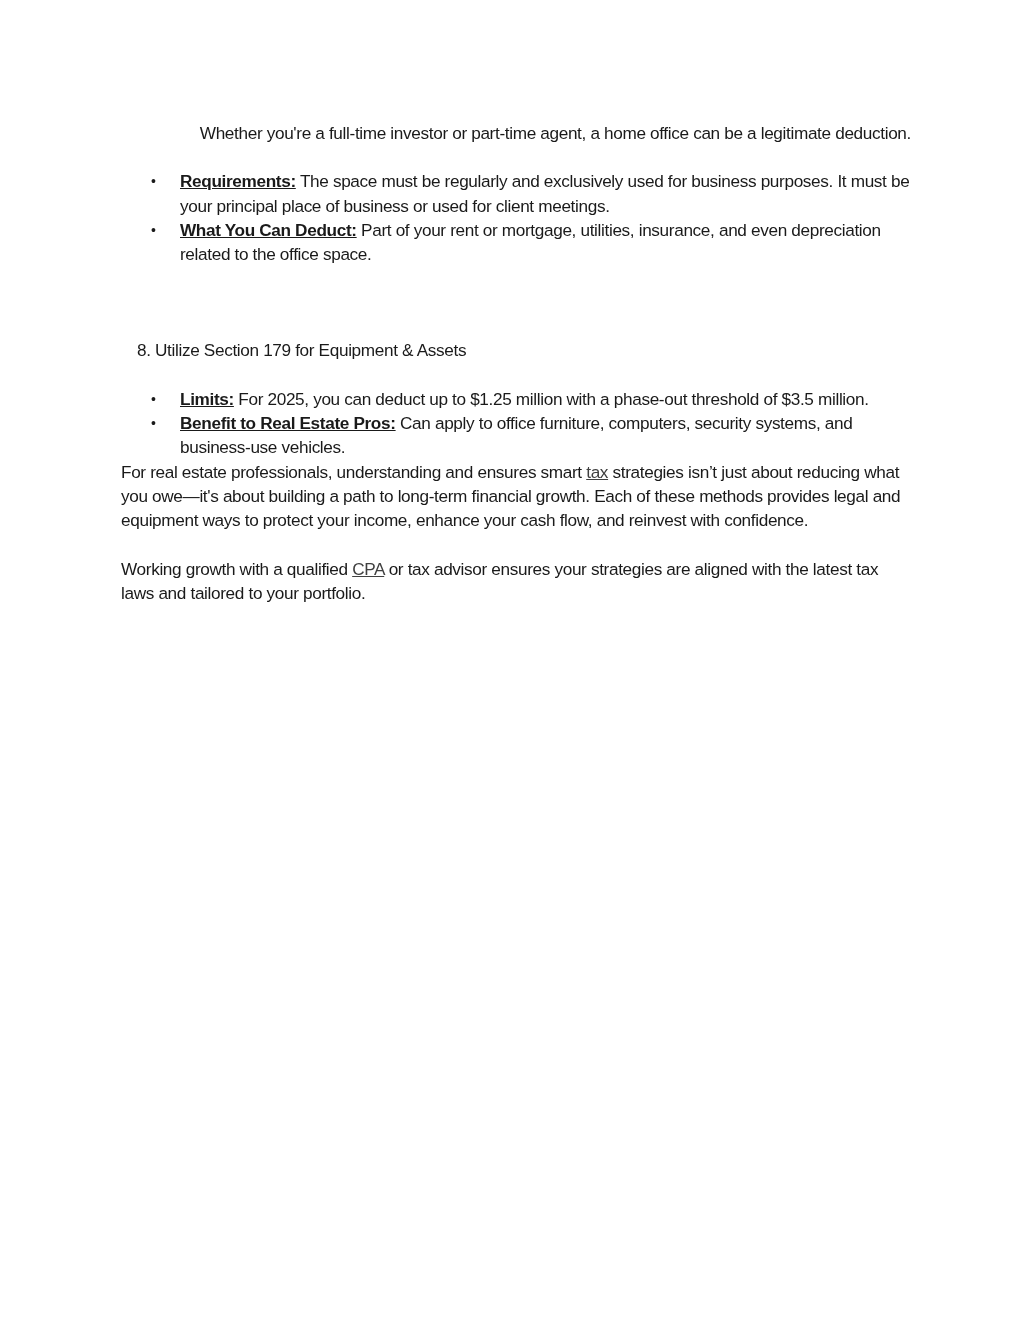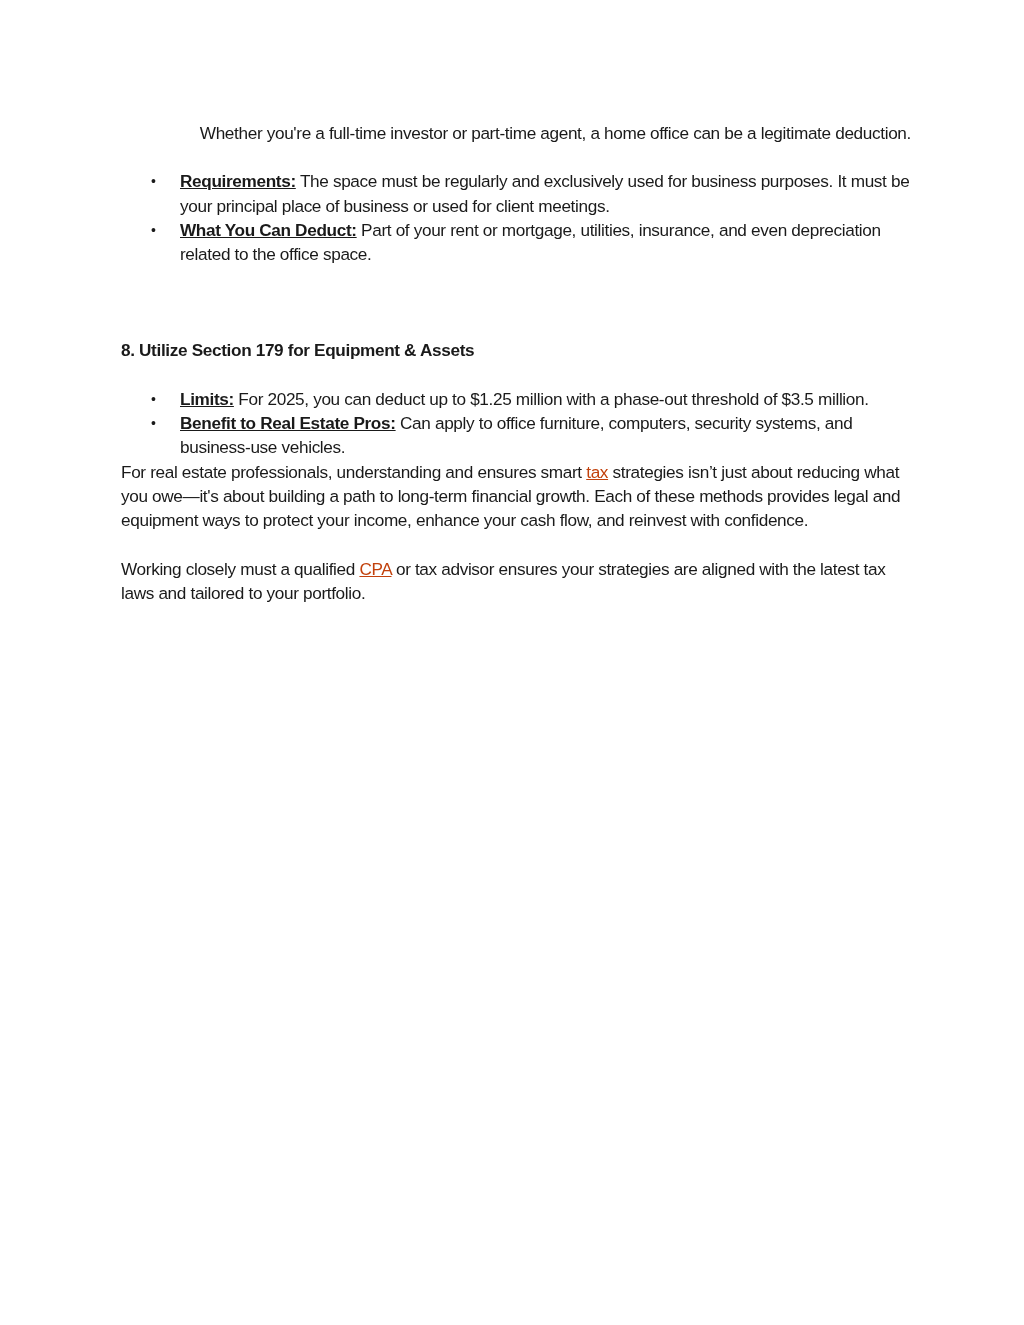--- a/index.html
+++ b/index.html
@@ -38,27 +38,28 @@
       padding-left: 59px;
     }
     ul.bullets li .bullet {
       position: absolute;
       left: 30px;
       top: 0;
       font-size: 14px;
     }
     .b { font-weight: bold; text-decoration: underline; }
     .heading {
-      font-weight: bold;
+      font-weight: normal;
       margin-top: 72px;
       margin-bottom: 24px;
+      margin-left: 16px;
     }
     .para { margin-bottom: 24px; }
     a.link {
-      color: #c2410c;
+      color: #404040;
       text-decoration: underline;
     }
   </style>
 </head>
 <body>
 
 <div class="page">
 
   <p class="intro">Whether you're a full-time investor or part-time agent, a home office can be a legitimate deduction.</p>
 
@@ -83,15 +84,15 @@
     </li>
     <li>
       <span class="bullet">•</span>
       <span class="b">Benefit to Real Estate Pros:</span><span> Can apply to office furniture, computers, security systems, and business-use vehicles.</span>
     </li>
   </ul>
 
 
   <p class="para"><span>For real estate professionals, understanding and ensures smart </span><a class="link" href="#">tax</a><span> strategies isn’t just about reducing what you owe—it's about building a path to long-term financial growth. Each of these methods provides legal and equipment ways to protect your income, enhance your cash flow, and reinvest with confidence.</span></p>
 
-  <p class="para"><span>Working closely must a qualified </span><a class="link" href="#">CPA</a><span> or tax advisor ensures your strategies are aligned with the latest tax laws and tailored to your portfolio.</span></p>
+  <p class="para"><span>Working growth with a qualified </span><a class="link" href="#">CPA</a><span> or tax advisor ensures your strategies are aligned with the latest tax laws and tailored to your portfolio.</span></p>
 
 </div>
 
 </body></html>

